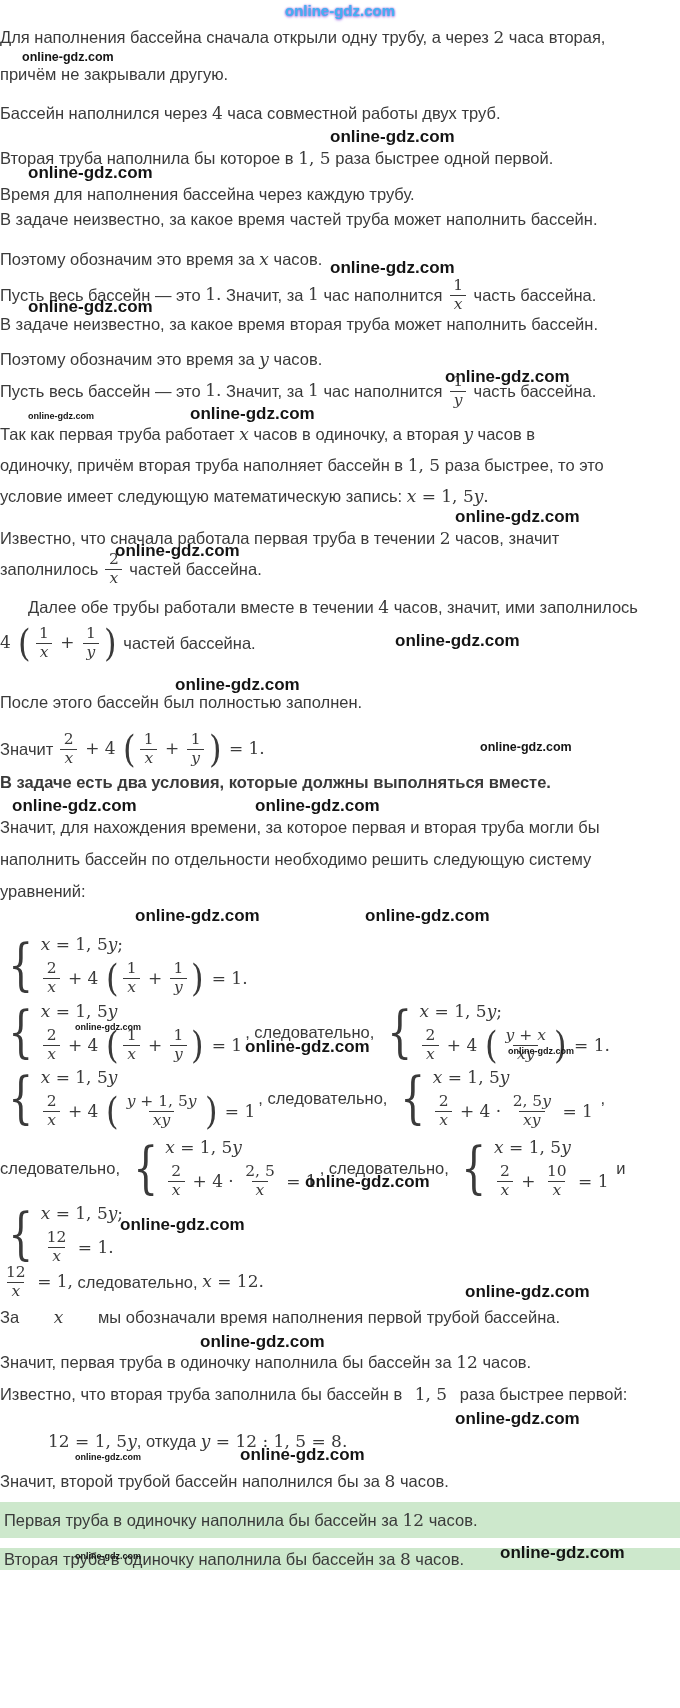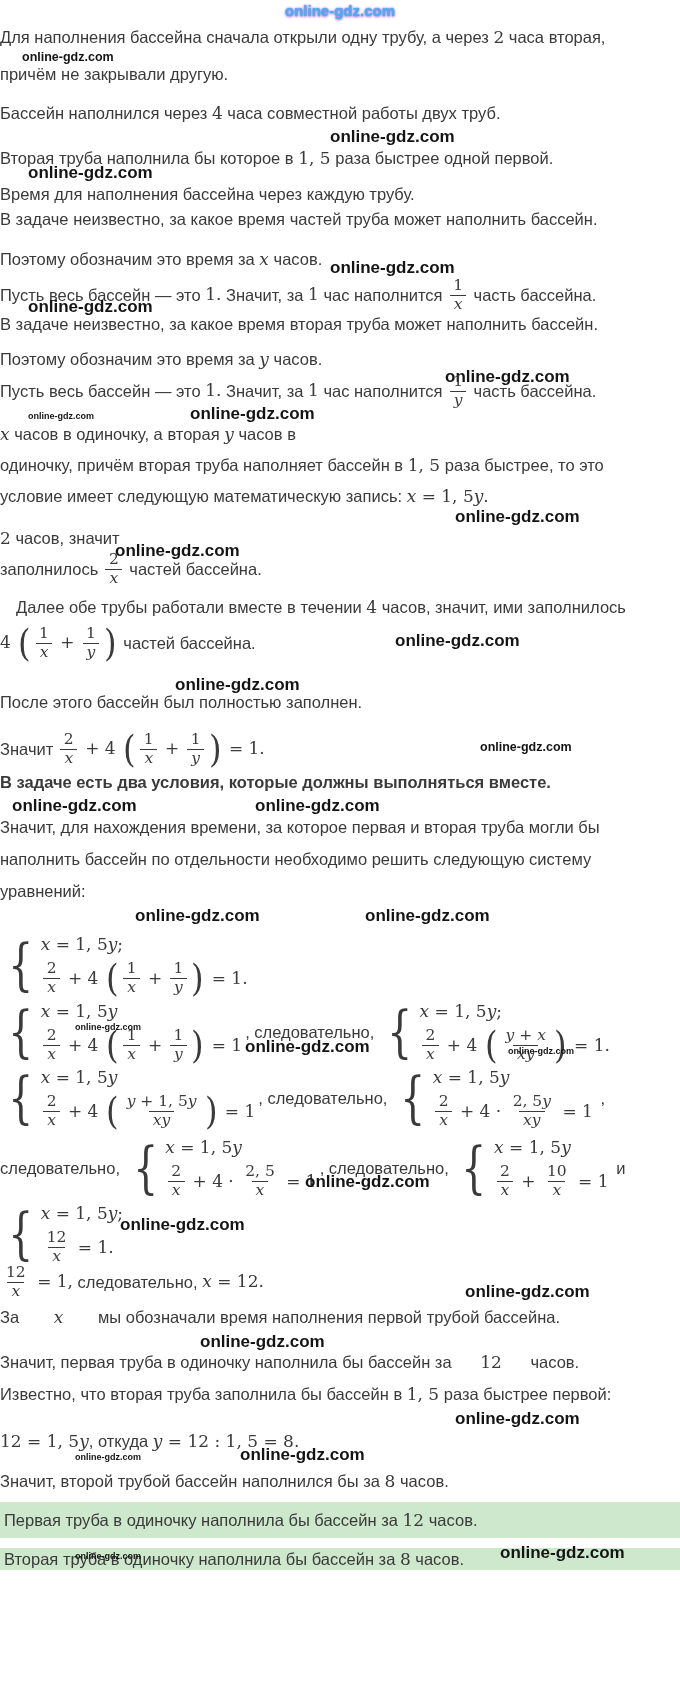--- a/index.html
+++ b/index.html
@@ -42,28 +42,28 @@
     <div class="line" style="top: 249px; left: 0px;"><span class="tx">Поэтому обозначим это время за </span><span class="mt">x</span><span class="tx"> часов.</span></div>
     <div class="wm wm-lg" style="top: 258px; left: 330px;">online-gdz.com</div>
     <div class="line" style="top: 276px; left: 0px; height: 38px;"><span class="tx">Пусть весь бассейн — это </span><span class="mn">1.</span><span class="tx"> Значит, за </span><span class="mn">1</span><span class="tx"> час наполнится </span><span class="frac"><span class="fn"><span class="mn">1</span></span><span class="fd"><span class="mt">x</span></span></span><span class="tx"> часть бассейна.</span></div>
     <div class="wm wm-lg" style="top: 297px; left: 28px;">online-gdz.com</div>
     <div class="line" style="top: 314px; left: 0px;"><span class="tx">В задаче неизвестно, за какое время вторая труба может наполнить бассейн.</span></div>
     <div class="line" style="top: 349px; left: 0px;"><span class="tx">Поэтому обозначим это время за </span><span class="mt">y</span><span class="tx"> часов.</span></div>
     <div class="wm wm-lg" style="top: 367px; left: 445px;">online-gdz.com</div>
     <div class="line" style="top: 372px; left: 0px; height: 38px;"><span class="tx">Пусть весь бассейн — это </span><span class="mn">1.</span><span class="tx"> Значит, за </span><span class="mn">1</span><span class="tx"> час наполнится </span><span class="frac"><span class="fn"><span class="mn">1</span></span><span class="fd"><span class="mt">y</span></span></span><span class="tx"> часть бассейна.</span></div>
     <div class="wm wm-sm" style="top: 411px; left: 28px;">online-gdz.com</div>
     <div class="wm wm-lg" style="top: 404px; left: 190px;">online-gdz.com</div>
-    <div class="line" style="top: 424px; left: 0px;"><span class="mt">x</span><span class="tx"> часов в одиночку, а вторая </span><span class="mt">y</span><span class="tx"> часов в</span></div>
+    <div class="line" style="top: 424px; left: 0px;"><span class="tx">Так как первая труба работает </span><span class="mt">x</span><span class="tx"> часов в одиночку, а вторая </span><span class="mt">y</span><span class="tx"> часов в</span></div>
     <div class="line" style="top: 455px; left: 0px;"><span class="tx">одиночку, причём вторая труба наполняет бассейн в </span><span class="mn">1, 5</span><span class="tx"> раза быстрее, то это</span></div>
     <div class="line" style="top: 486px; left: 0px;"><span class="tx">условие имеет следующую математическую запись: </span><span class="mt">x</span><span class="mn"> = 1, 5</span><span class="mt">y</span><span class="mn">.</span></div>
     <div class="wm wm-lg" style="top: 507px; left: 455px;">online-gdz.com</div>
-    <div class="line" style="top: 528px; left: 0px;"><span class="mn">2</span><span class="tx"> часов, значит</span></div>
+    <div class="line" style="top: 528px; left: 0px;"><span class="tx">Известно, что сначала работала первая труба в течении </span><span class="mn">2</span><span class="tx"> часов, значит</span></div>
     <div class="line" style="top: 549px; left: 0px; height: 40px;"><span class="tx">заполнилось </span><span class="frac"><span class="fn"><span class="mn">2</span></span><span class="fd"><span class="mt">x</span></span></span><span class="tx"> частей бассейна.</span></div>
     <div class="wm wm-lg" style="top: 541px; left: 115px;">online-gdz.com</div>
-    <div class="line" style="top: 597px; left: 0px; padding-left: 16px;"><span class="tx">Далее обе трубы работали вместе в течении </span><span class="mn">4</span><span class="tx"> часов, значит, ими заполнилось</span></div>
+    <div class="line" style="top: 597px; left: 12px; padding-left: 16px;"><span class="tx">Далее обе трубы работали вместе в течении </span><span class="mn">4</span><span class="tx"> часов, значит, ими заполнилось</span></div>
     <div class="line" style="top: 620px; left: 0px; height: 46px;"><span class="mn">4 </span><span class="paren">(</span><span class="frac"><span class="fn"><span class="mn">1</span></span><span class="fd"><span class="mt">x</span></span></span><span class="mn"> + </span><span class="frac"><span class="fn"><span class="mn">1</span></span><span class="fd"><span class="mt">y</span></span></span><span class="paren">)</span><span class="tx"> частей бассейна.</span></div>
     <div class="wm wm-lg" style="top: 631px; left: 395px;">online-gdz.com</div>
     <div class="wm wm-lg" style="top: 675px; left: 175px;">online-gdz.com</div>
     <div class="line" style="top: 692px; left: 0px;"><span class="tx">После этого бассейн был полностью заполнен.</span></div>
     <div class="line" style="top: 726px; left: 0px; height: 46px;"><span class="tx">Значит </span><span class="frac"><span class="fn"><span class="mn">2</span></span><span class="fd"><span class="mt">x</span></span></span><span class="mn"> + 4 </span><span class="paren">(</span><span class="frac"><span class="fn"><span class="mn">1</span></span><span class="fd"><span class="mt">x</span></span></span><span class="mn"> + </span><span class="frac"><span class="fn"><span class="mn">1</span></span><span class="fd"><span class="mt">y</span></span></span><span class="paren">)</span><span class="mn"> = 1.</span></div>
     <div class="wm wm-md" style="top: 740px; left: 480px;">online-gdz.com</div>
     <div class="line" style="top: 772px; left: 0px; font-weight: bold;"><span class="tx">В задаче есть два условия, которые должны выполняться вместе.</span></div>
     <div class="wm wm-lg" style="top: 796px; left: 12px;">online-gdz.com</div>
     <div class="wm wm-lg" style="top: 796px; left: 255px;">online-gdz.com</div>
     <div class="line" style="top: 817px; left: 0px;"><span class="tx">Значит, для нахождения времени, за которое первая и вторая труба могли бы</span></div>
@@ -78,24 +78,24 @@
     <div class="wm wm-sm" style="top: 1046px; left: 508px;">online-gdz.com</div>
     <div class="line" style="top: 1066px; left: 0px; height: 64px;"><span class="sys"><span class="brace">{</span><span class="rows"><span class="row"><span class="mt">x</span><span class="mn"> = 1, 5</span><span class="mt">y</span></span><span class="row"><span class="frac"><span class="fn"><span class="mn">2</span></span><span class="fd"><span class="mt">x</span></span></span><span class="mn"> + 4 </span><span class="paren">(</span><span class="frac"><span class="fn"><span class="mt">y</span><span class="mn"> + 1, 5</span><span class="mt">y</span></span><span class="fd"><span class="mt">xy</span></span></span><span class="paren">)</span><span class="mn"> = 1</span></span></span></span><span class="tx">, следовательно, </span><span class="sys"><span class="brace">{</span><span class="rows"><span class="row"><span class="mt">x</span><span class="mn"> = 1, 5</span><span class="mt">y</span></span><span class="row"><span class="frac"><span class="fn"><span class="mn">2</span></span><span class="fd"><span class="mt">x</span></span></span><span class="mn"> + 4 · </span><span class="frac"><span class="fn"><span class="mn">2, 5</span><span class="mt">y</span></span><span class="fd"><span class="mt">xy</span></span></span><span class="mn"> = 1</span></span></span></span><span class="tx"> ,</span></div>
     <div class="line" style="top: 1136px; left: 0px; height: 64px;"><span class="tx">следовательно, </span><span class="sys"><span class="brace">{</span><span class="rows"><span class="row"><span class="mt">x</span><span class="mn"> = 1, 5</span><span class="mt">y</span></span><span class="row"><span class="frac"><span class="fn"><span class="mn">2</span></span><span class="fd"><span class="mt">x</span></span></span><span class="mn"> + 4 · </span><span class="frac"><span class="fn"><span class="mn">2, 5</span></span><span class="fd"><span class="mt">x</span></span></span><span class="mn"> = 1</span></span></span></span><span class="tx">, следовательно, </span><span class="sys"><span class="brace">{</span><span class="rows"><span class="row"><span class="mt">x</span><span class="mn"> = 1, 5</span><span class="mt">y</span></span><span class="row"><span class="frac"><span class="fn"><span class="mn">2</span></span><span class="fd"><span class="mt">x</span></span></span><span class="mn"> + </span><span class="frac"><span class="fn"><span class="mn">10</span></span><span class="fd"><span class="mt">x</span></span></span><span class="mn"> = 1</span></span></span></span><span class="tx"> и</span></div>
     <div class="wm wm-lg" style="top: 1172px; left: 305px;">online-gdz.com</div>
     <div class="line" style="top: 1198px; left: 0px; height: 72px;"><span class="sys"><span class="brace">{</span><span class="rows"><span class="row"><span class="mt">x</span><span class="mn"> = 1, 5</span><span class="mt">y</span><span class="mn">;</span></span><span class="row"><span class="frac"><span class="fn"><span class="mn">12</span></span><span class="fd"><span class="mt">x</span></span></span><span class="mn"> = 1.</span></span></span></span></div>
     <div class="wm wm-lg" style="top: 1215px; left: 120px;">online-gdz.com</div>
     <div class="line" style="top: 1260px; left: 0px; height: 44px;"><span class="frac"><span class="fn"><span class="mn">12</span></span><span class="fd"><span class="mt">x</span></span></span><span class="mn"> = 1,</span><span class="tx"> следовательно, </span><span class="mt">x</span><span class="mn"> = 12.</span></div>
     <div class="wm wm-lg" style="top: 1282px; left: 465px;">online-gdz.com</div>
     <div class="line" style="top: 1307px; left: 0px; gap: 30px;"><span class="tx">За </span><span class="mt">x</span><span class="tx"> мы обозначали время наполнения первой трубой бассейна.</span></div>
     <div class="wm wm-lg" style="top: 1332px; left: 200px;">online-gdz.com</div>
-    <div class="line" style="top: 1352px; left: 0px; gap: 24px;"><span class="tx">Значит, первая труба в одиночку наполнила бы бассейн за </span><span class="mn">12</span><span class="tx"> часов.</span></div>
-    <div class="line" style="top: 1384px; left: 0px;"><span class="tx">Известно, что вторая труба заполнила бы бассейн в </span><span class="mn">1, 5</span><span class="tx"> раза быстрее первой:</span></div>
+    <div class="line" style="top: 1352px; left: 0px;"><span class="tx">Значит, первая труба в одиночку наполнила бы бассейн за </span><span class="mn">12</span><span class="tx"> часов.</span></div>
+    <div class="line" style="top: 1384px; left: 0px; gap: 8px;"><span class="tx">Известно, что вторая труба заполнила бы бассейн в </span><span class="mn">1, 5</span><span class="tx"> раза быстрее первой:</span></div>
     <div class="wm wm-lg" style="top: 1409px; left: 455px;">online-gdz.com</div>
-    <div class="line" style="top: 1431px; left: 0px;"><span class="mn">12 = 1, 5</span><span class="mt">y</span><span class="tx">, откуда </span><span class="mt">y</span><span class="mn"> = 12 : 1, 5 = 8.</span></div>
+    <div class="line" style="top: 1431px; left: 0px; padding-left: 48px;"><span class="mn">12 = 1, 5</span><span class="mt">y</span><span class="tx">, откуда </span><span class="mt">y</span><span class="mn"> = 12 : 1, 5 = 8.</span></div>
     <div class="wm wm-sm" style="top: 1452px; left: 75px;">online-gdz.com</div>
     <div class="wm wm-lg" style="top: 1445px; left: 240px;">online-gdz.com</div>
     <div class="line" style="top: 1471px; left: 0px;"><span class="tx">Значит, второй трубой бассейн наполнился бы за </span><span class="mn">8</span><span class="tx"> часов.</span></div>
     <div class="answer" style="top: 1502px; height: 36px;"><span class="tx">Первая труба в одиночку наполнила бы бассейн за </span><span class="mn">12</span><span class="tx"> часов.</span></div>
     <div class="answer" style="top: 1548px; height: 22px;"><span class="tx">Вторая труба в одиночку наполнила бы бассейн за </span><span class="mn">8</span><span class="tx"> часов.</span></div>
     <div class="wm wm-sm" style="top: 1551px; left: 75px;">online-gdz.com</div>
     <div class="wm wm-lg" style="top: 1543px; left: 500px;">online-gdz.com</div>
   </div>
 
 </body></html>

